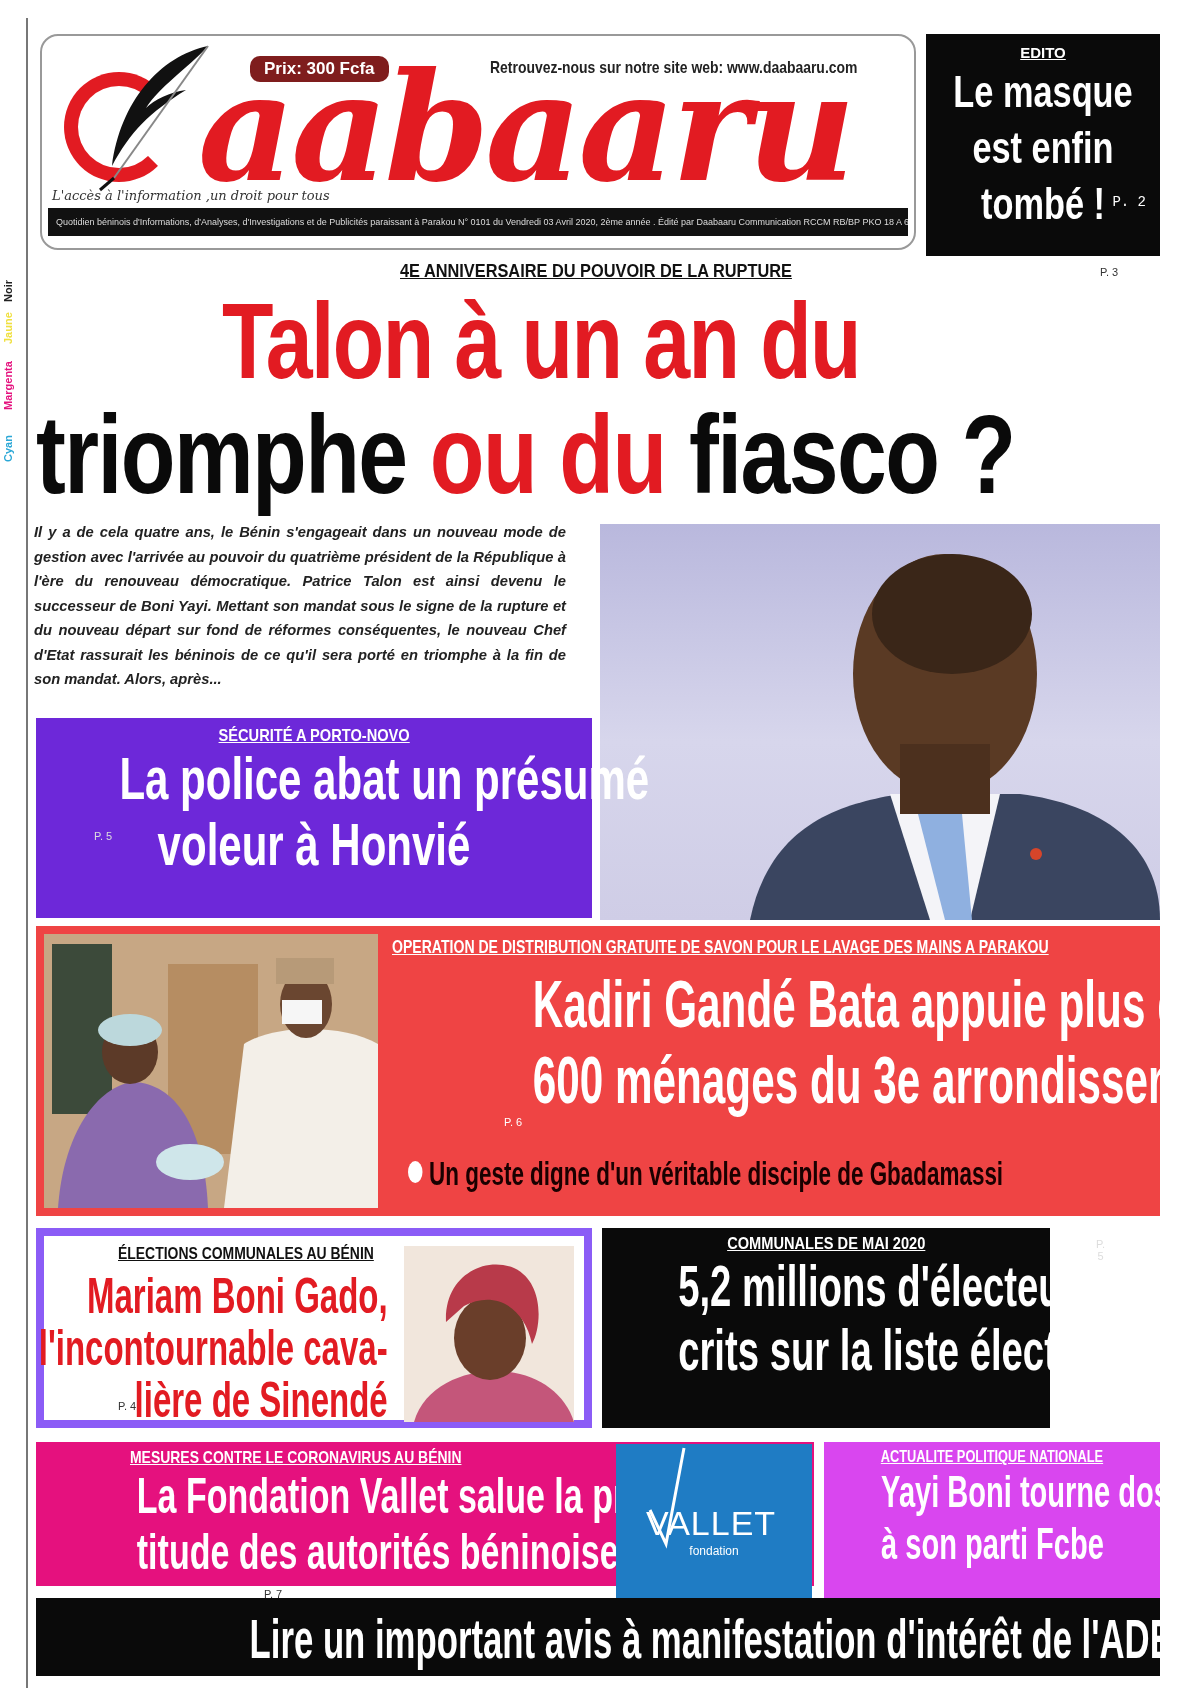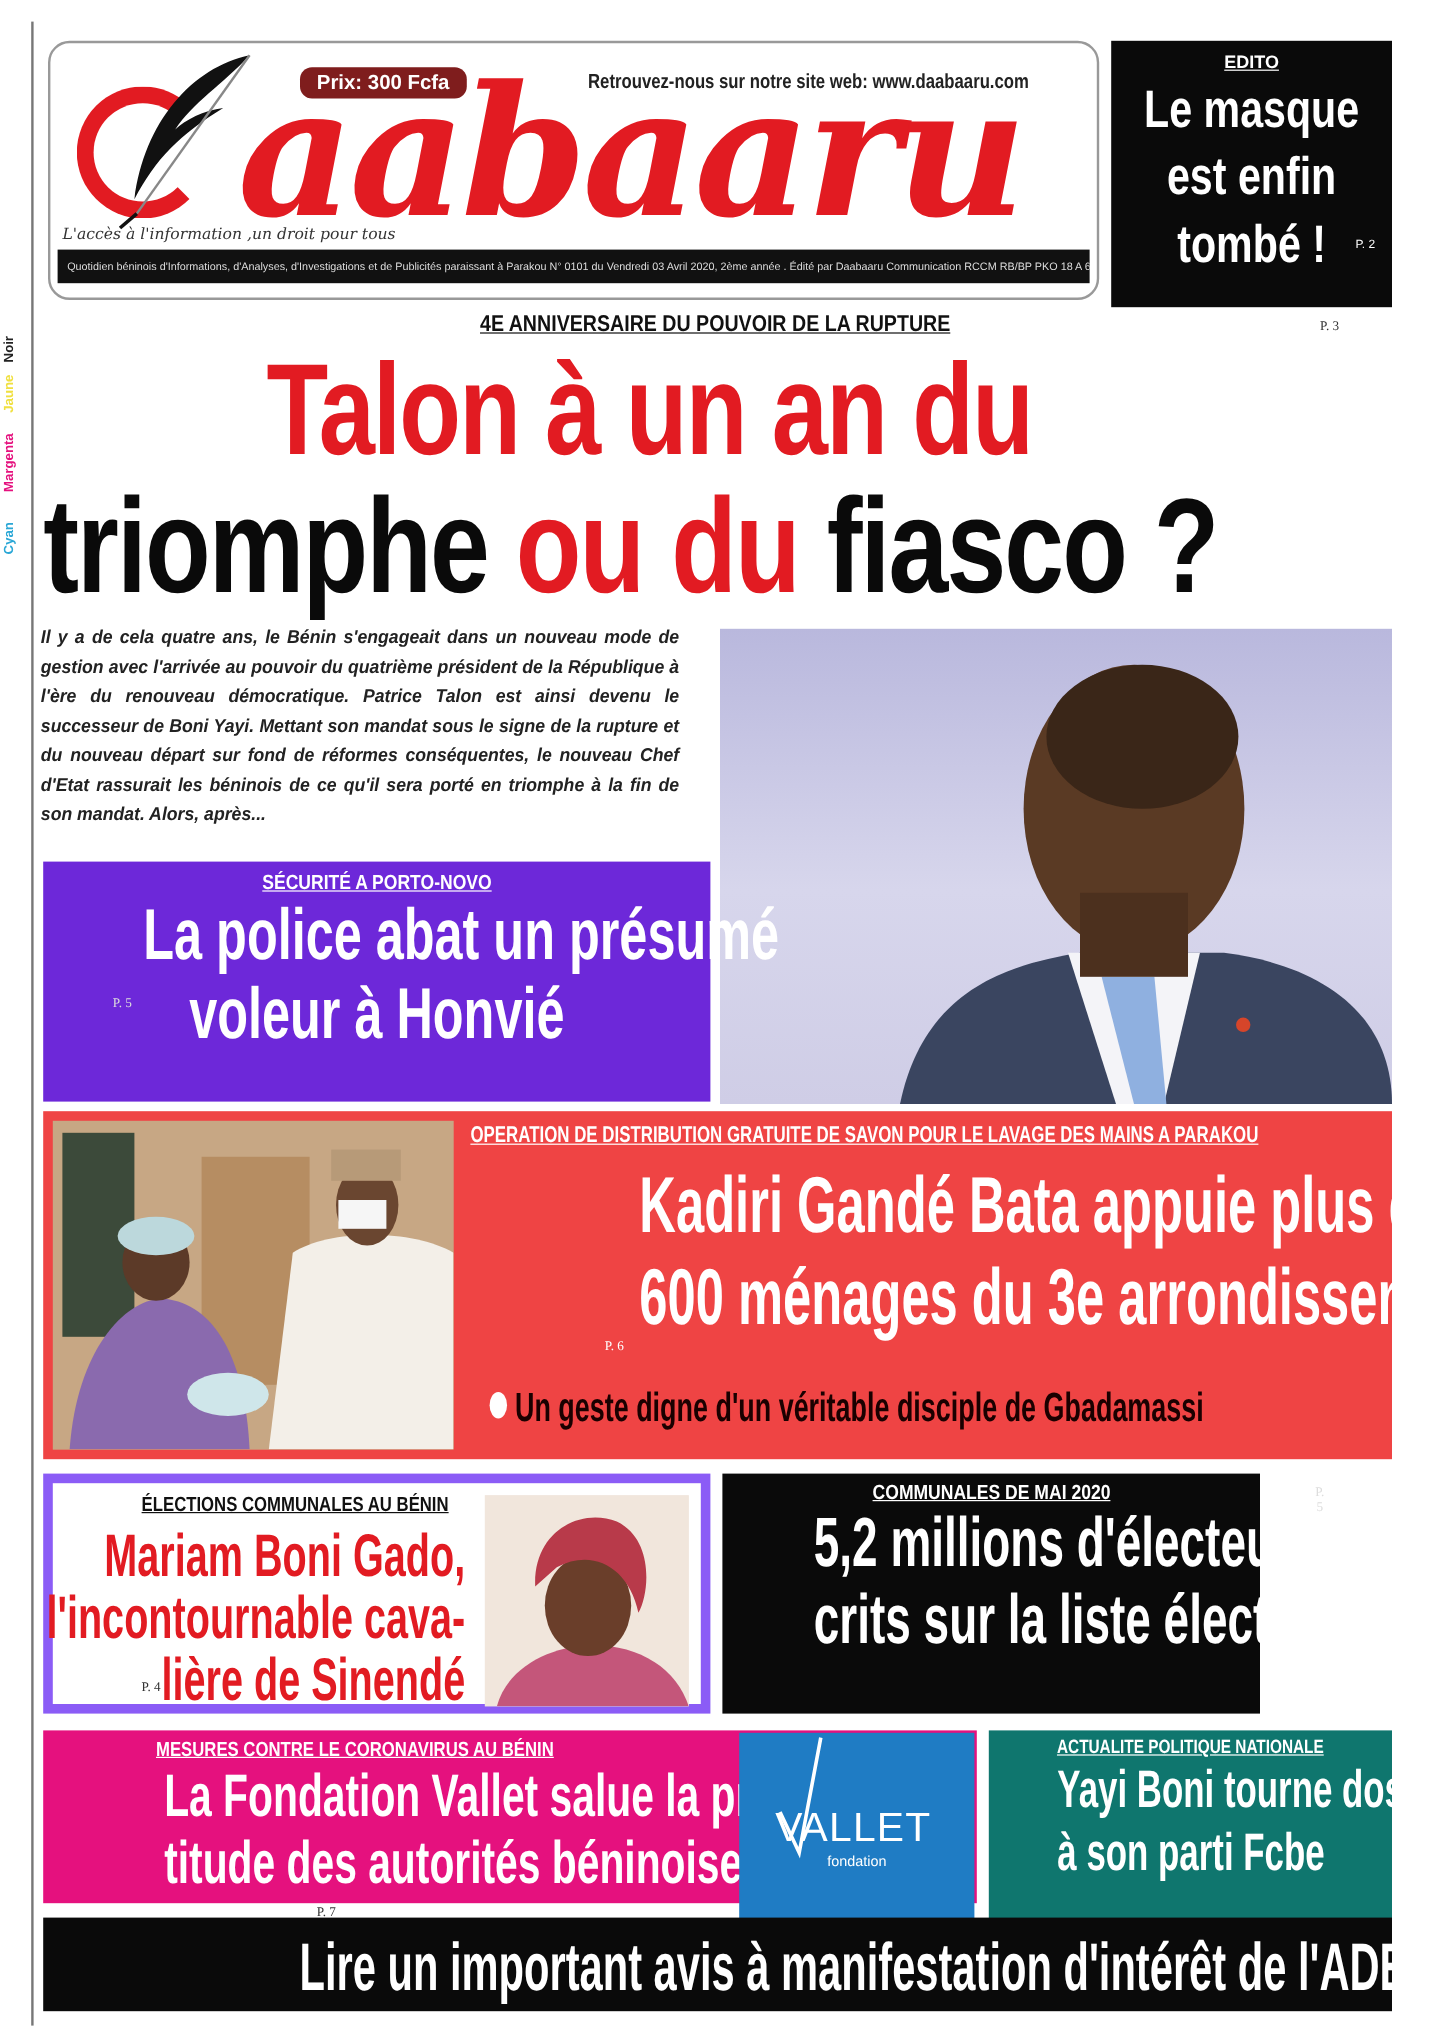--- a/index.html
+++ b/index.html
@@ -19,25 +19,25 @@
   .feather { position: absolute; left: 48px; top: 6px; width: 130px; height: 150px; }
   .price { position: absolute; left: 208px; top: 20px; background: #7f1d1d; color: #fff; border-radius: 10px; padding: 3px 14px; font-size: 17px; font-weight: 700; }
   .website { position: absolute; left: 448px; top: 22px; font-size: 17px; color: #222; font-weight: 700; transform: scaleX(0.82); transform-origin: left top; white-space: nowrap; }
   .tagline { position: absolute; left: 10px; top: 152px; font-family: "DejaVu Serif", serif; font-style: italic; font-size: 13px; color: #333; }
   .infobar { position: absolute; left: 6px; top: 172px; width: 860px; height: 28px; background: #111; color: #ddd; font-size: 9px; line-height: 28px; padding-left: 8px; white-space: nowrap; overflow: hidden; }
 
   
   .edito { position: absolute; left: 926px; top: 34px; width: 234px; height: 222px; background: #0a0a0a; color: #fff; text-align: center; }
   .edito-kicker { display: inline-block; margin-top: 10px; font-size: 15px; font-weight: 700; text-decoration: underline; }
   .edito-title { font-size: 44px; line-height: 56px; font-weight: 700; transform: scaleX(0.78); margin-top: 2px; }
-  .edito-page { position: absolute; right: 14px; bottom: 46px; font-size: 10px; font-family: Liberation Sans, sans-serif; }
+  .edito-page { position: absolute; right: 14px; bottom: 46px; font-size: 14px; font-family: Liberation Mono, monospace; }
 
   
   .kicker-main { position: absolute; left: 400px; top: 260px; font-size: 19px; font-weight: 700; color: #111; text-decoration: underline; transform: scaleX(0.86); transform-origin: left top; white-space: nowrap; }
-  .page-ref { font-family: Liberation Serif, serif; font-size: 11px; color: #333; position: absolute; }
+  .page-ref { font-family: Liberation Sans, sans-serif; font-size: 11px; color: #333; position: absolute; }
   .headline-1 { position: absolute; left: 222px; top: 278px; font-size: 108px; color: #e21b22; font-weight: 700; transform: scaleX(0.78); transform-origin: left top; white-space: nowrap; letter-spacing: -2px; }
   .headline-2 { position: absolute; left: 36px; top: 390px; font-size: 112px; font-weight: 700; transform: scaleX(0.80); transform-origin: left top; white-space: nowrap; letter-spacing: -2px; color: #0a0a0a; }
   .headline-2 .red { color: #e21b22; }
 
   
   .lead { position: absolute; left: 34px; top: 520px; width: 560px; font-size: 15.5px; line-height: 24.5px; font-style: italic; font-weight: 700; color: #222; text-align: justify; transform: scaleX(0.95); transform-origin: left top; }
 
   
   .photo-talon { position: absolute; left: 600px; top: 524px; width: 560px; height: 396px; background: linear-gradient(180deg, #b9b8dd 0%, #d7d6ec 55%, #cfcde6 100%); overflow: hidden; }
 
@@ -71,21 +71,21 @@
   
   .vallet { position: absolute; left: 36px; top: 1442px; width: 778px; height: 144px; background: #e5117e; color: #fff; }
   .vallet-kicker { position: absolute; left: 94px; top: 6px; font-size: 17px; font-weight: 700; text-decoration: underline; transform: scaleX(0.82); transform-origin: left top; white-space: nowrap; }
   .vallet-title { position: absolute; left: 8px; top: 26px; width: 580px; text-align: center; font-size: 50px; line-height: 56px; font-weight: 700; }
   .vallet-title div { transform: scaleX(0.68); white-space: nowrap; }
   .vallet-logo { position: absolute; left: 580px; top: 2px; width: 196px; height: 156px; background: #1f7cc4; color: #ffffff; text-align: center; }
   .vallet-logo-word { position: absolute; left: 30px; top: 60px; font-size: 34px; letter-spacing: 1px; font-weight: 400; }
   .vallet-logo-sub { position: absolute; left: 0; width: 100%; top: 100px; font-size: 12px; }
 
   
-  .yayi { position: absolute; left: 824px; top: 1442px; width: 336px; height: 166px; background: #0f766e; color: #fff; text-align: center; }
+  .yayi { position: absolute; left: 824px; top: 1442px; width: 336px; height: 166px; background: #d946ef; color: #fff; text-align: center; }
   .yayi-kicker { display: inline-block; margin-top: 6px; font-size: 16px; font-weight: 700; text-decoration: underline; transform: scaleX(0.80); white-space: nowrap; }
   .yayi-title { font-size: 44px; line-height: 52px; font-weight: 700; }
   .yayi-title div { transform: scaleX(0.66); white-space: nowrap; }
 
   
   .bottom-banner { position: absolute; left: 36px; top: 1598px; width: 1124px; height: 78px; background: #0a0a0a; color: #fff; }
   .bottom-title { position: absolute; left: 0; width: 100%; top: 8px; text-align: center; font-size: 56px; font-weight: 700; }
   .bottom-title div { transform: scaleX(0.62); white-space: nowrap; }
 </style>
 </head>

